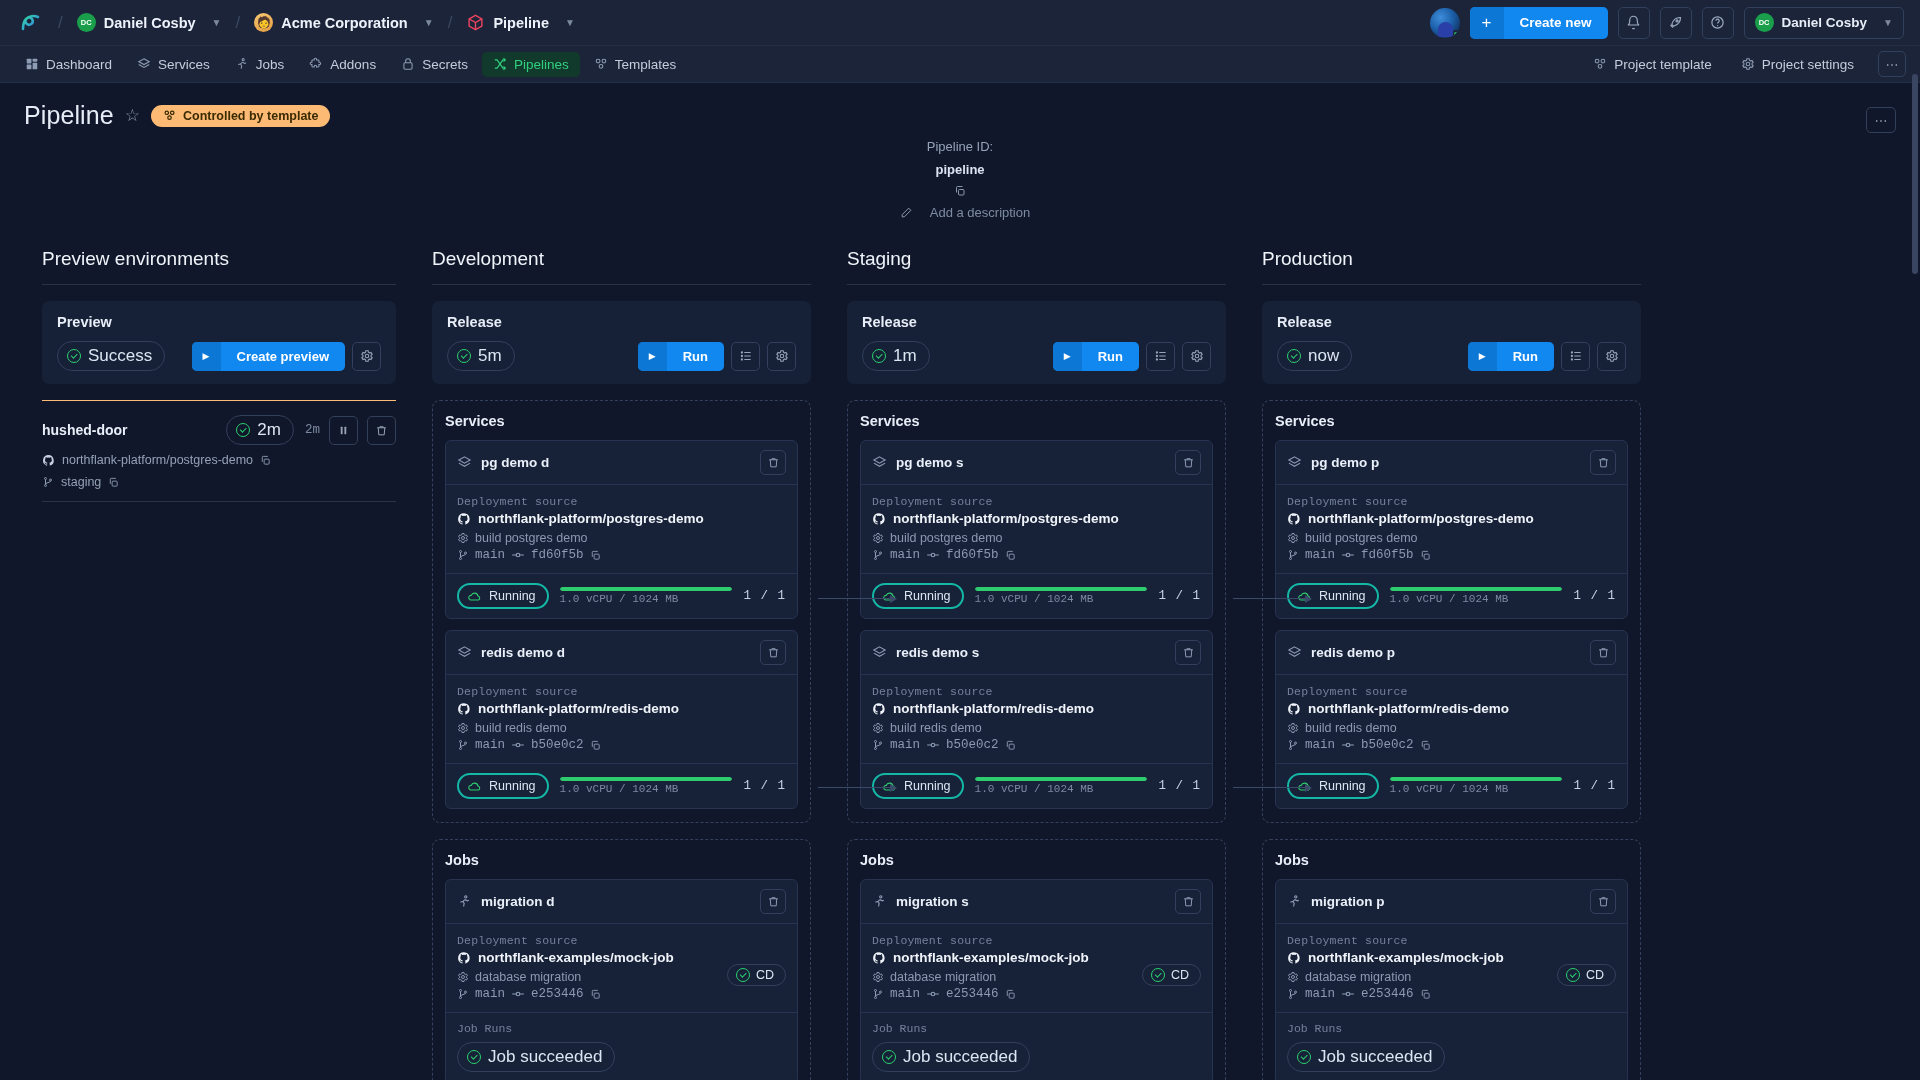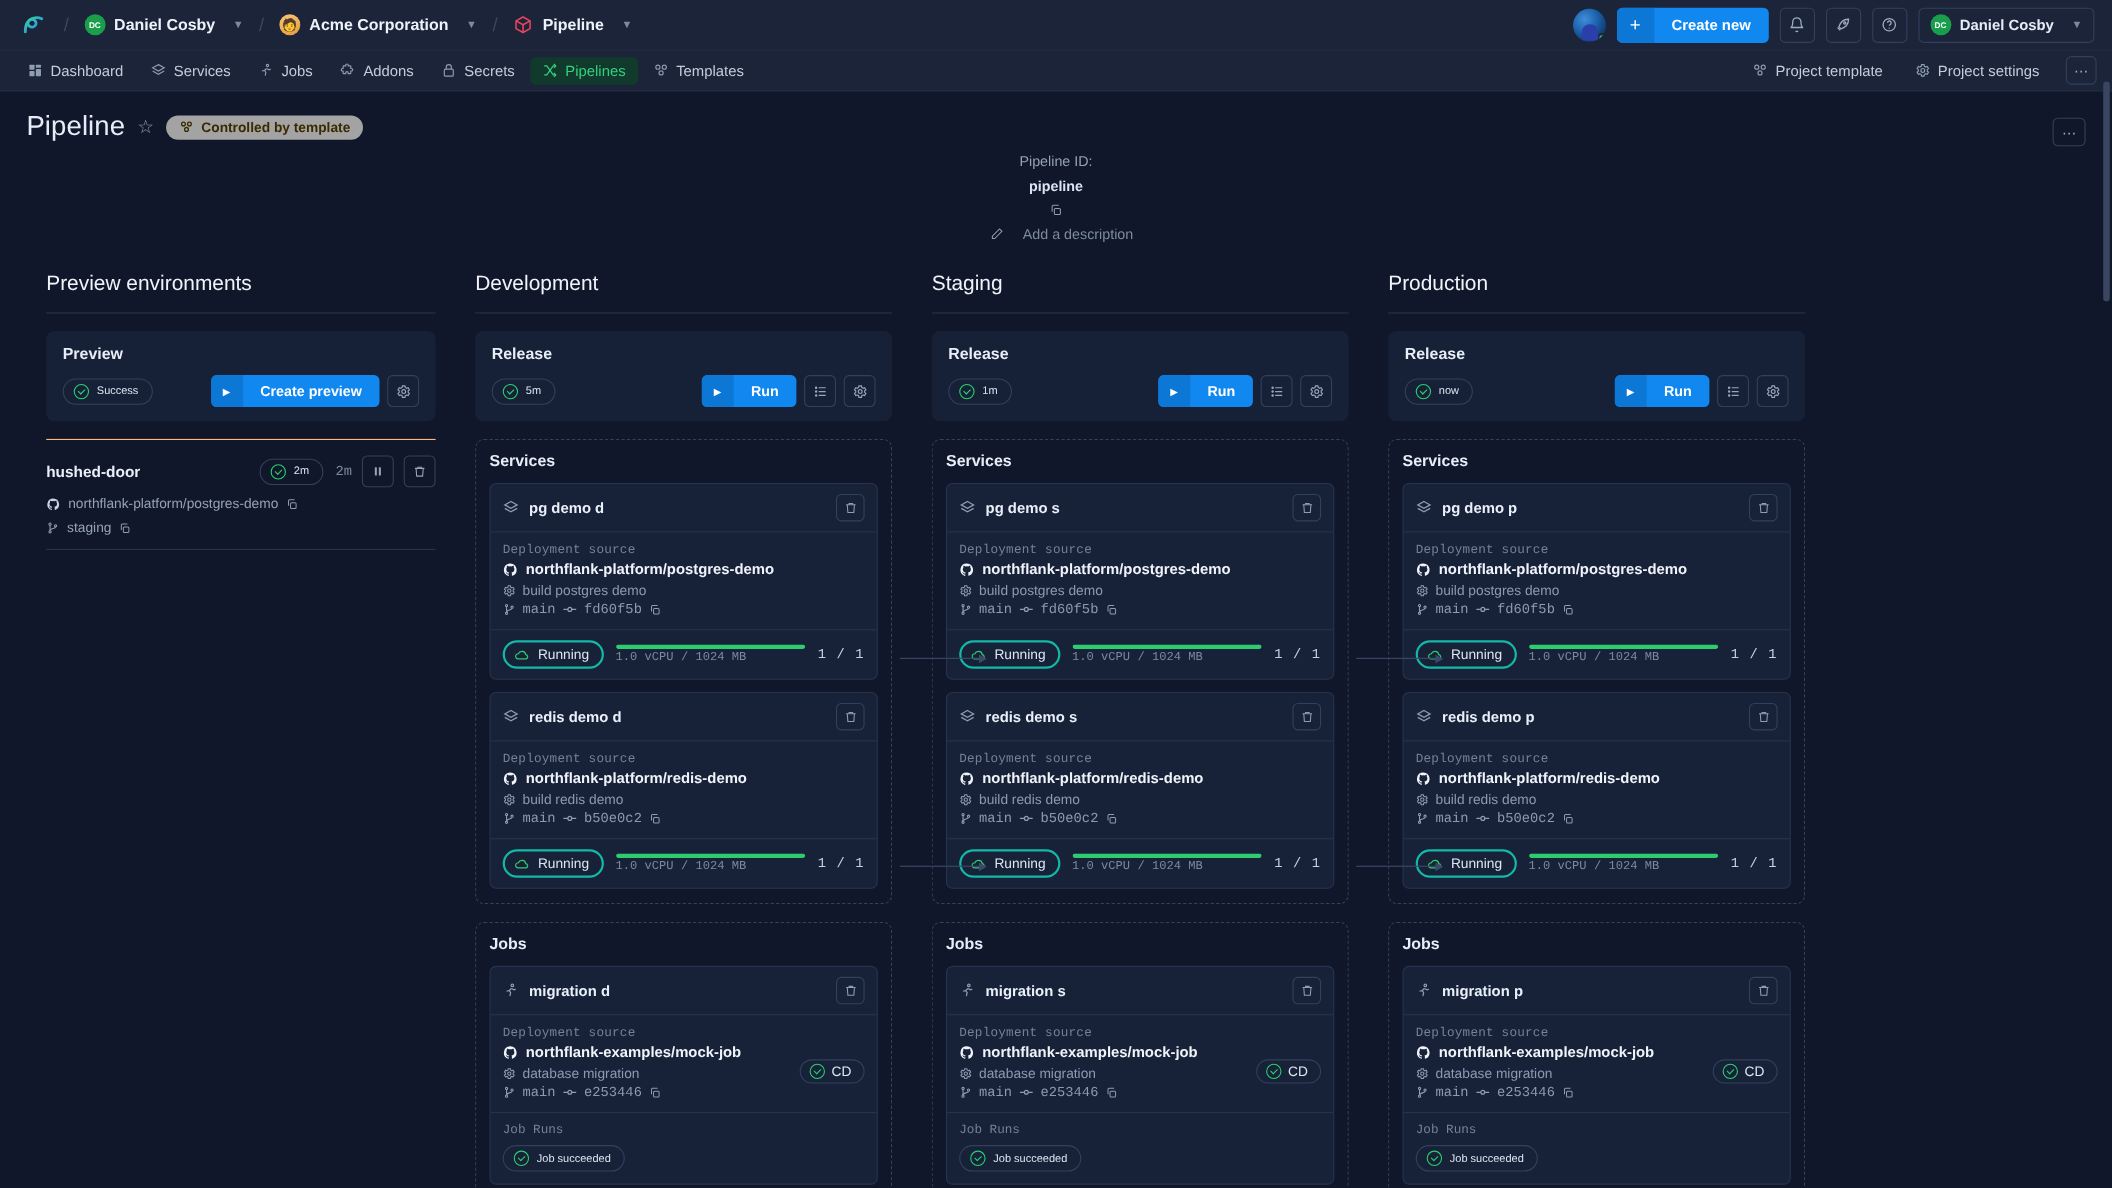--- a/index.html
+++ b/index.html
@@ -59,21 +59,21 @@
   .nav-right .navitem { color:#c3cddc; }
   .dots-btn { width:28px; height:26px; border:1px solid #32405c; border-radius:5px;
      display:flex; align-items:center; justify-content:center; color:#9dabc2; font-size:13px;
      cursor:pointer; margin-left:6px;}
 
   
   .pagehead { padding: 18px 24px 10px 24px; position:relative; }
   .ph-row1 { display:flex; align-items:center; gap:11px; }
   .ph-title { font-size:25px; font-weight:400; letter-spacing:.1px; }
   .star { color:#8d99ae; font-size:17px; cursor:pointer; }
-  .tmpl-badge { display:flex; align-items:center; gap:7px; background:#a3a3a3; color:#3a2a00;
+  .tmpl-badge { display:flex; align-items:center; gap:7px; background:#fdba74; color:#3a2a00;
      border-radius:999px; padding: 4px 12px; font-size:12.5px; font-weight:700; cursor:pointer; }
   .ph-row2 { display:flex; align-items:center; gap:8px; margin-top:9px; font-size:13px; color:#94a1b8;flex-direction:column; }
   .ph-row2 b { color:#dbe4f1; font-weight:700; }
   .ph-row2 .sub-link { display:flex; align-items:center; gap:17px; color:#7d8ba2; cursor:pointer; }
   .ph-dots { position:absolute; right:24px; top:24px; width:30px; height:26px;
      border:1px solid #32405c; border-radius:5px; display:flex; align-items:center;
      justify-content:center; color:#9dabc2; font-size:13px; cursor:pointer; }
 
   
   .board { display:flex; padding: 14px 24px 0 24px; gap:0; position:relative; }
@@ -83,21 +83,21 @@
   .col-inner { padding: 0 18px; }
   .col-title { font-size:19px; font-weight:400; color:#f0f4fa; padding: 4px 0 14px 0; }
   .rule { height:1px; background:#28334b; }
 
   
   .card { background:#162036; border-radius:7px; }
   .release { padding: 13px 15px 13px 15px; margin-top: 16px; }
   .release .t { font-size:14.5px; font-weight:700; color:#e8eef8; }
   .release .r { display:flex; align-items:center; margin-top:11px; }
   .pill { display:inline-flex; align-items:center; gap:7px; border:1px solid #32405c;
-     border-radius:999px; padding: 4px 12px 4px 9px; font-size:10px; color:#dce5f2; }
+     border-radius:999px; padding: 4px 12px 4px 9px; font-size:17px; color:#dce5f2; }
   .check { width:14px; height:14px; border-radius:50%; border:1.6px solid #2bd06f;
      display:inline-flex; align-items:center; justify-content:center; flex:0 0 auto;}
   .check:after{content:""; width:5px; height:2.5px; border-left:1.6px solid #2bd06f;
      border-bottom:1.6px solid #2bd06f; transform: rotate(-45deg) translate(0.5px,-0.5px); }
   .rel-actions { margin-left:auto; display:flex; align-items:center; gap:7px; }
   .runbtn { display:flex; align-items:center; height:29px; border-radius:5px; overflow:hidden;
      background:#1187f0; cursor:pointer;}
   .runbtn .ply { width:29px; display:flex; align-items:center; justify-content:center;
      background:#0d77d6; height:100%; color:#fff; font-size:9px;}
   .runbtn .tx { padding: 0 16px; font-size:13px; font-weight:700; color:#fff; }

